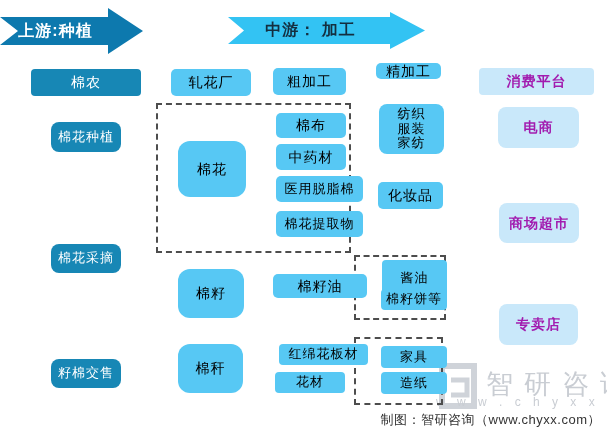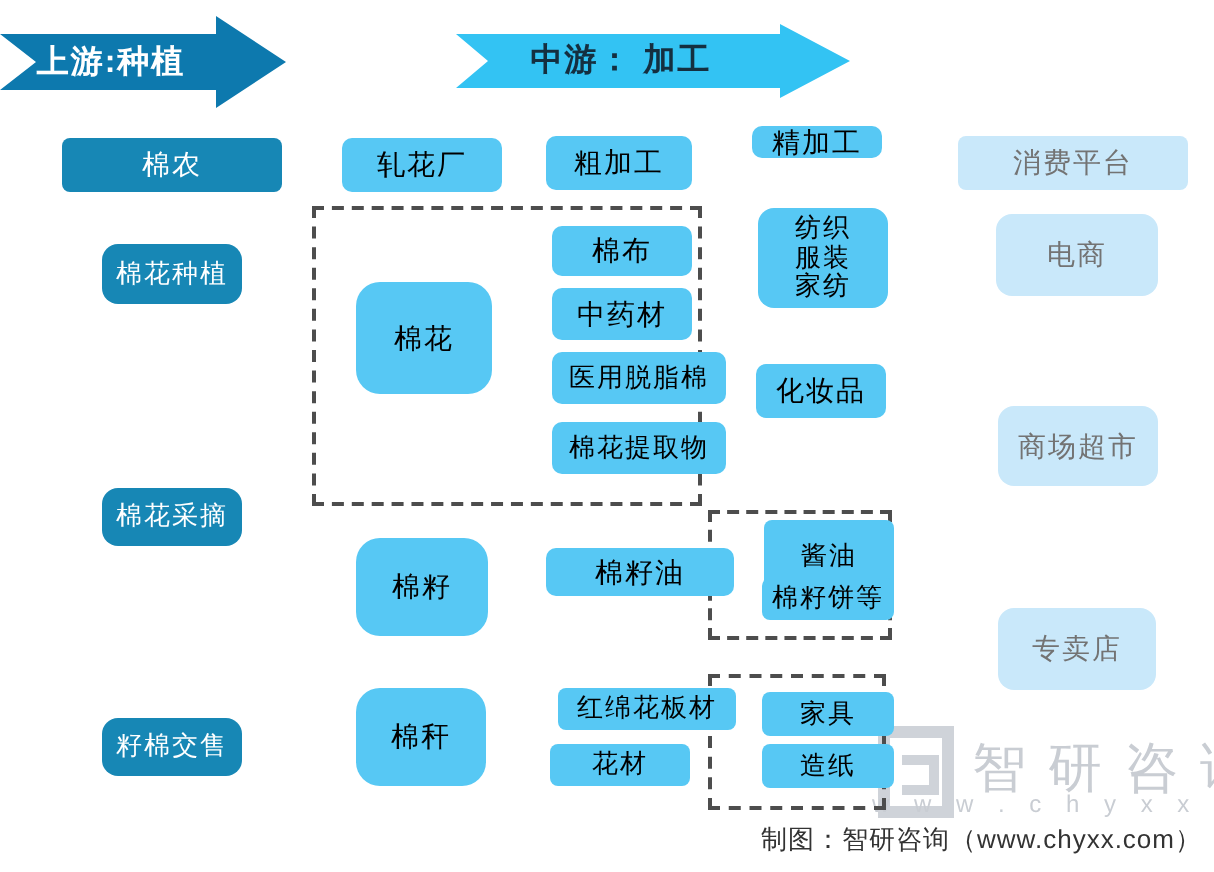--- a/index.html
+++ b/index.html
@@ -9,21 +9,21 @@
     --dashed-border:#4d4d4d; --watermark-gray:#c9cdd3; --footer-text:#333333;
   }
   html,body{margin:0;padding:0;background:#fff;}
   body{font-family:"Liberation Sans","DejaVu Sans",sans-serif;}
   #stage{position:relative;width:607px;height:436px;background:#fff;overflow:hidden;}
 
   .box{position:absolute;display:flex;align-items:center;justify-content:center;
        font-size:14px;letter-spacing:1px;line-height:1.15;text-align:center;z-index:2;margin-left:16px;}
   .dark{background:var(--dark-box);color:#ffffff;}
   .cyan{background:var(--cyan-box);color:#000000;}
-  .pale{background:var(--pale-box);color:#737373;}
+  .pale{background:var(--pale-box);color:#a21caf;font-weight:bold;}
   .r4{border-radius:4px}.r5{border-radius:5px}.r8{border-radius:8px}.r12{border-radius:12px}
   .fs13{font-size:13px}
 
   .dashed{position:absolute;border:2px dashed var(--dashed-border);z-index:1;}
 
   .arrow{position:absolute;z-index:2;}
   .arrow svg{position:absolute;left:0;top:0;width:100%;height:100%;display:block;}
   .fill-dark polygon{fill:var(--dark-arrow);}
   .fill-cyan polygon{fill:var(--cyan-arrow);}
   .fill-pale polygon{fill:var(--pale-arrow);}

